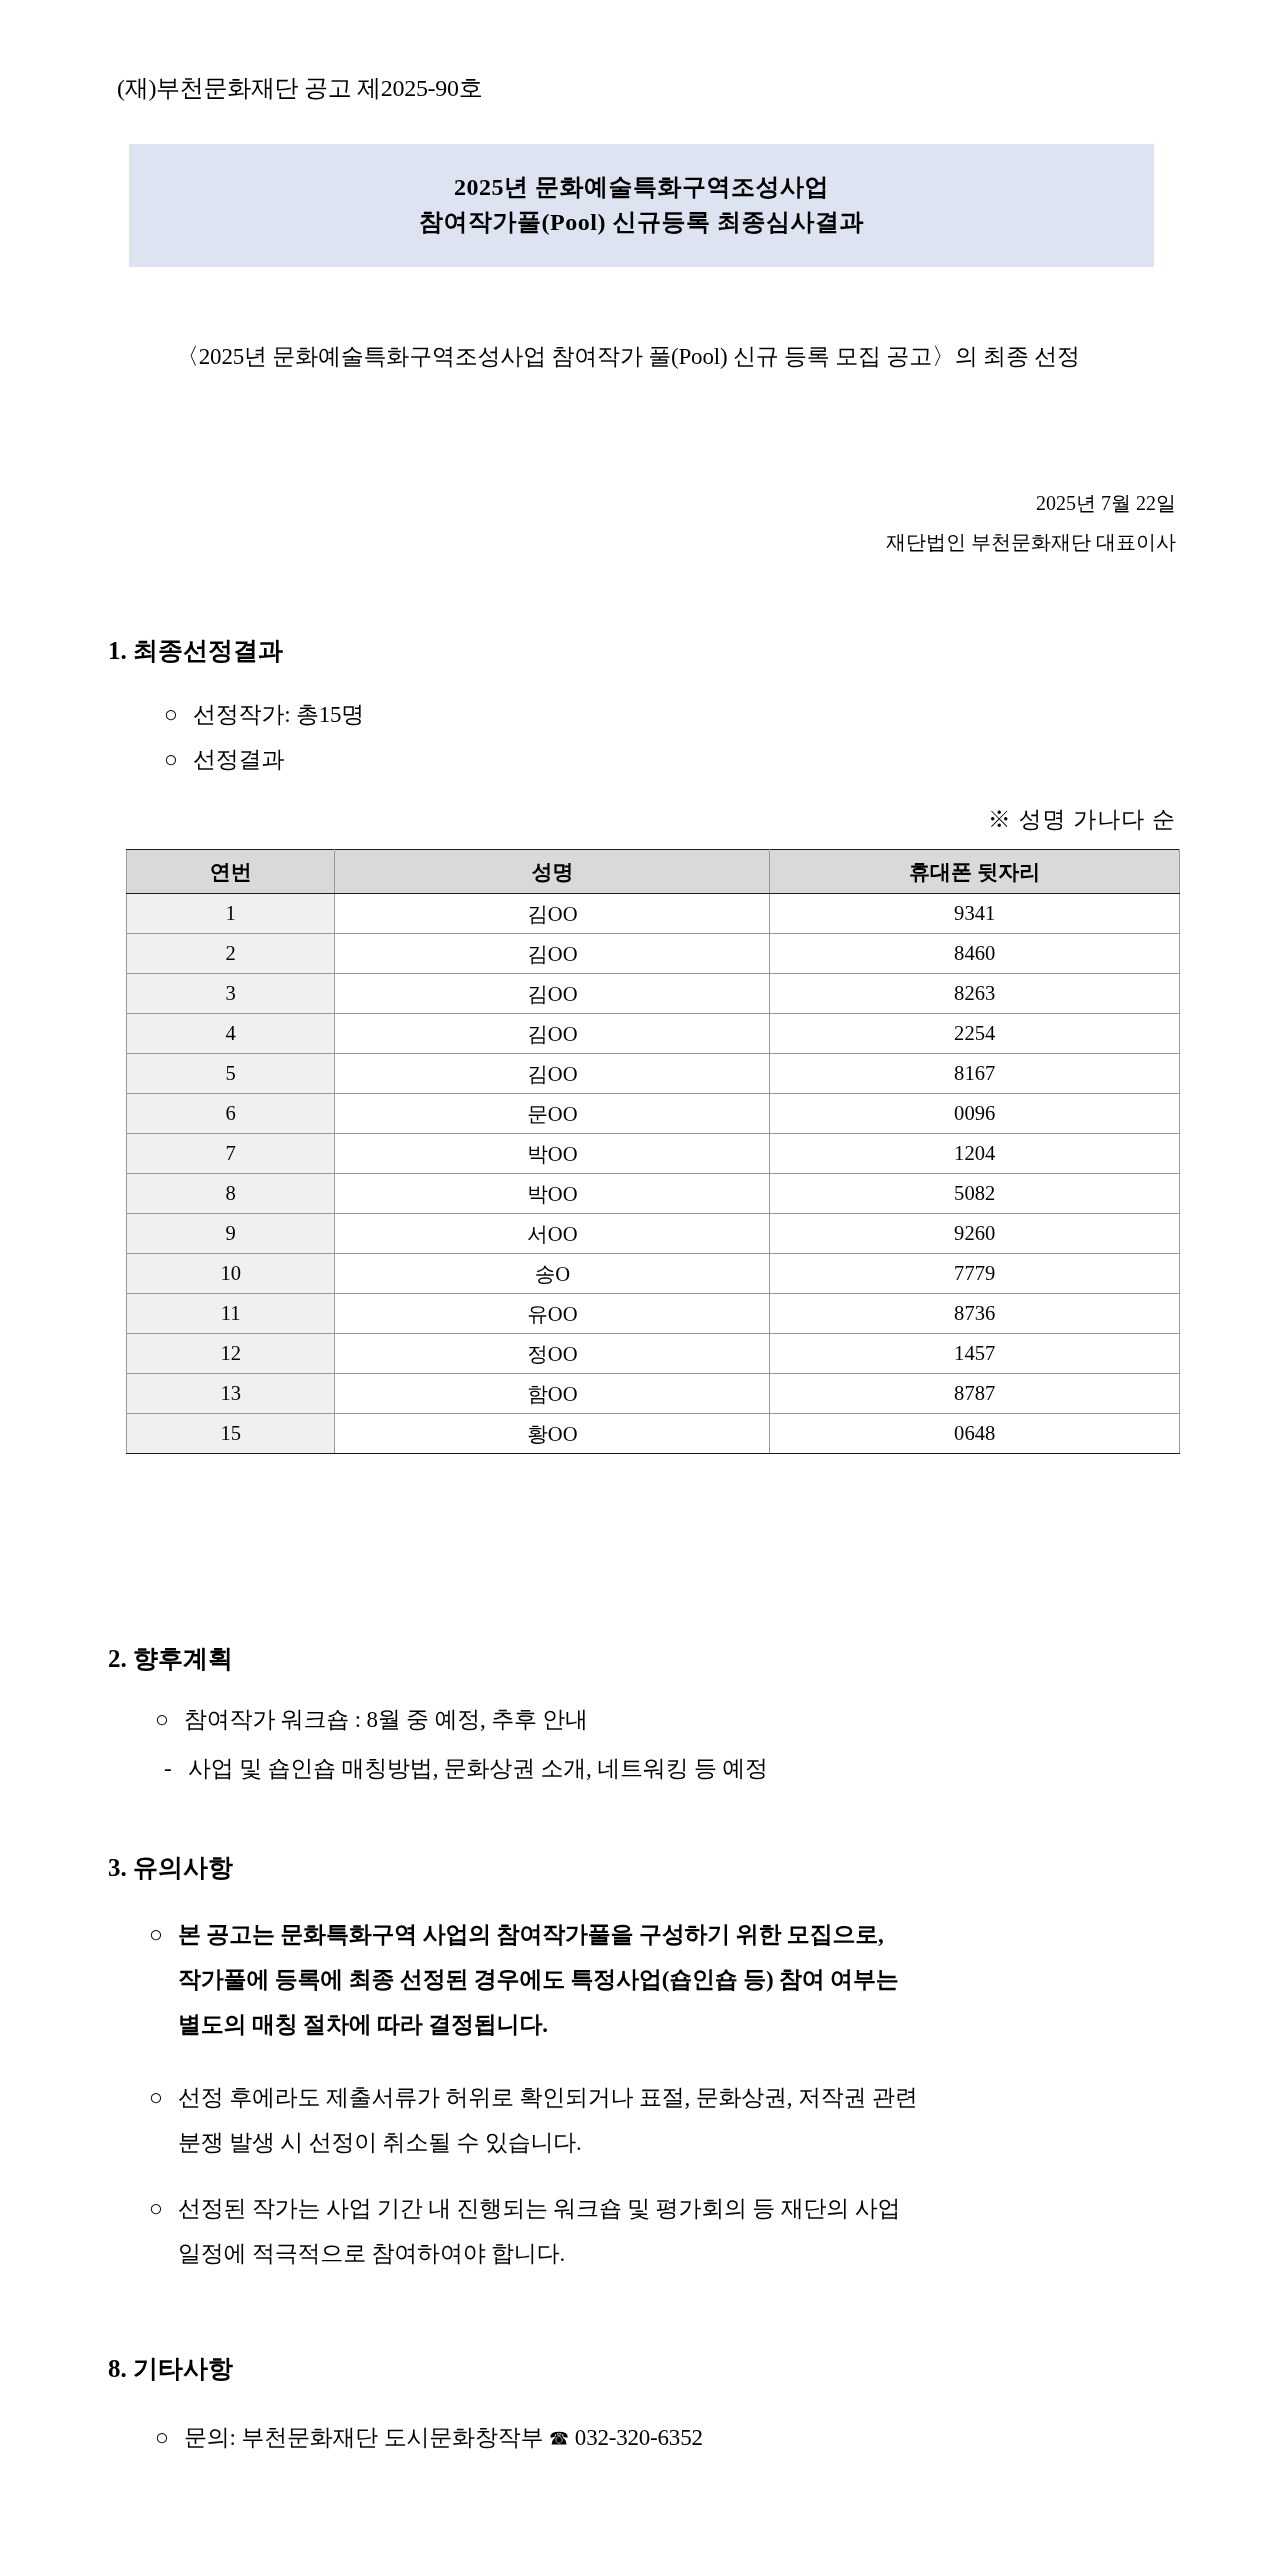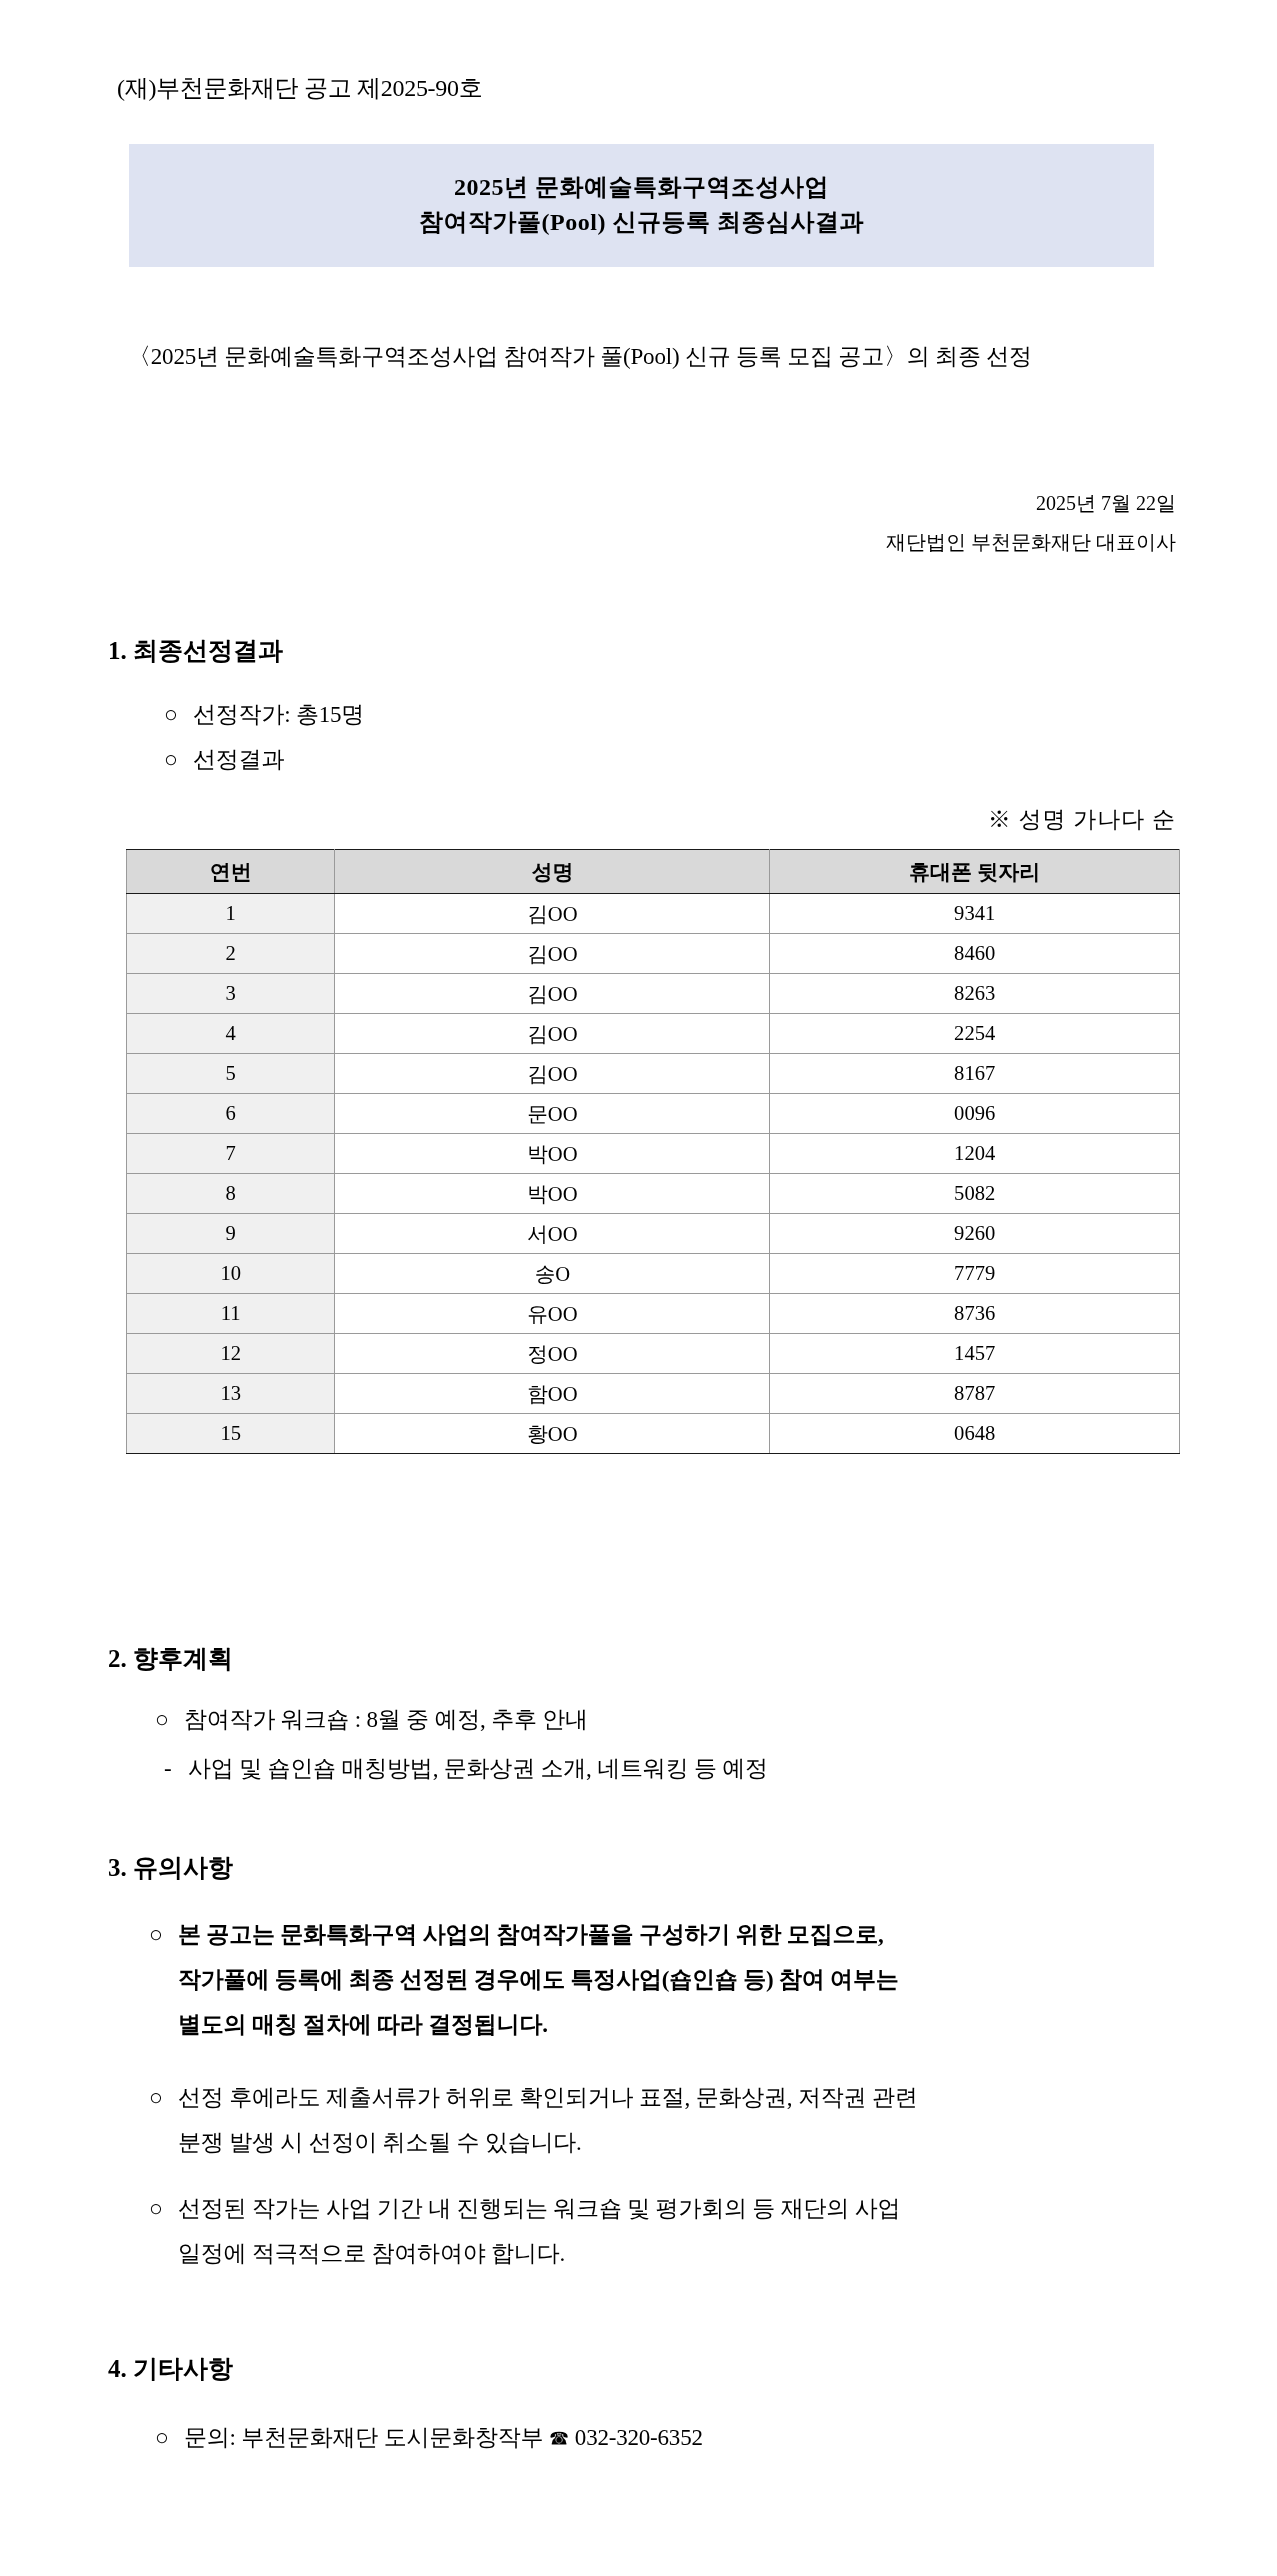--- a/index.html
+++ b/index.html
@@ -63,21 +63,21 @@
     position: absolute;
     left: 128px;
     top: 335px;
     width: 1048px;
     font-size: 23px;
     line-height: 1.95;
     text-align: justify;
     text-justify: inter-word;
     letter-spacing: -0.2px;
   }
-  .intro .ln { display: block; white-space: nowrap; }
+  .intro .ln { display: block; white-space: nowrap; margin-left: 48px; }
   .intro .ln.first { text-indent: 0; }
 
   
   .sign-block {
     position: absolute;
     right: 101px;
     top: 484px;
     text-align: right;
     font-size: 20px;
     line-height: 1.95;
@@ -333,21 +333,21 @@
   </div>
 
   <div class="bullet b3c">
     <span class="marker">○</span>
     <span class="btext">
       <span class="ln">선정된 작가는 사업 기간 내 진행되는 워크숍 및 평가회의 등 재단의 사업</span>
       <span class="ln">일정에 적극적으로 참여하여야 합니다.</span>
     </span>
   </div>
 
-  <div class="section-heading sec4-h">4. 기타사항</div>
+  <div class="section-heading sec4-h">8. 기타사항</div>
 
   <div class="bullet b4a">
     <span class="marker">○</span>
     <span class="btext">
       <span>문의: 부천문화재단 도시문화창작부</span><span>&nbsp;</span><span class="phone-icon">☎</span><span>&nbsp;</span><span>032-320-6352</span>
     </span>
   </div>
 
 </div>
 

